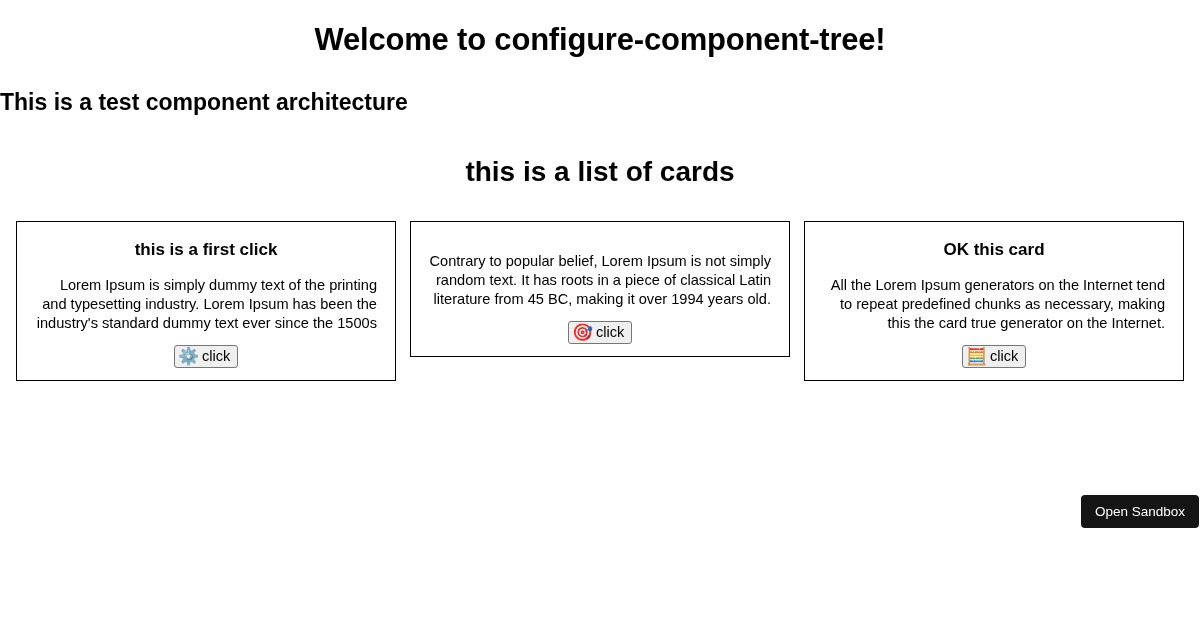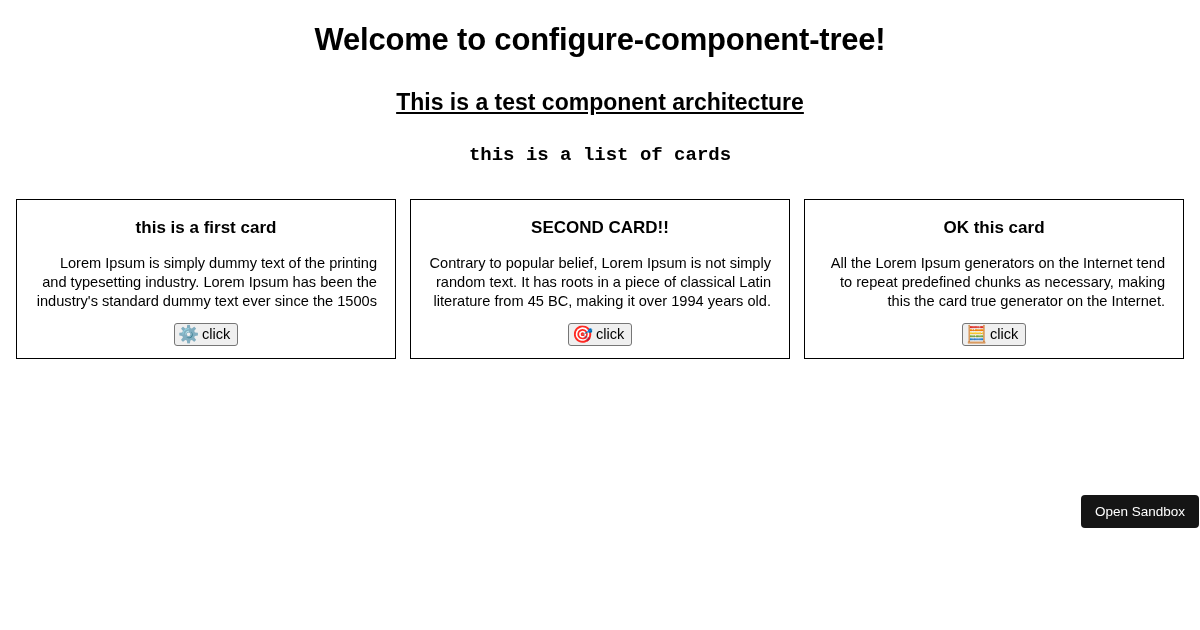--- a/index.html
+++ b/index.html
@@ -23,34 +23,31 @@
   }
   .title {
     text-align: center;
     font-size: 31px;
     font-weight: bold;
     margin: 0;
     padding-top: 22px;
     letter-spacing: -0.2px;
   }
   .subtitle {
-    text-align: center;
     font-size: 23px;
     font-weight: bold;
     margin: 0;
     padding-top: 31px;
-    text-decoration: underline;
   }
   .section-title {
     text-align: center;
-    font-size: 19px;
+    font-size: 28px;
     font-weight: bold;
-    margin: 0;
+    margin: 12px;
     padding-top: 28px;
-    font-family: Liberation Mono, monospace;
   }
   .cards {
     display: flex;
     justify-content: space-between;
     align-items: flex-start;
     padding: 0 16px;
     margin-top: 33px;
     box-sizing: border-box;
     width: 1200px;
   }
@@ -118,32 +115,31 @@
 
 <div class="page">
 
   <h1 class="title">Welcome to configure-component-tree!</h1>
   <h2 class="subtitle">This is a test component architecture</h2>
   <h3 class="section-title">this is a list of cards</h3>
 
   <div class="cards">
 
     <div class="card">
-      <div class="card-title">this is a first card</div>
+      <div class="card-title">this is a first click</div>
       <div class="card-body">Lorem Ipsum is simply dummy text of the printing and typesetting industry. Lorem Ipsum has been the industry's standard dummy text ever since the 1500s</div>
       <div class="btn-row">
         <button class="click-btn">
           <span class="emoji">⚙️</span>
           <span>click</span>
         </button>
       </div>
     </div>
 
     <div class="card">
-      <div class="card-title">SECOND CARD!!</div>
       <div class="card-body">Contrary to popular belief, Lorem Ipsum is not simply random text. It has roots in a piece of classical Latin literature from 45 BC, making it over 1994 years old.</div>
       <div class="btn-row">
         <button class="click-btn">
           <span class="emoji">🎯</span>
           <span>click</span>
         </button>
       </div>
     </div>
 
     <div class="card">

